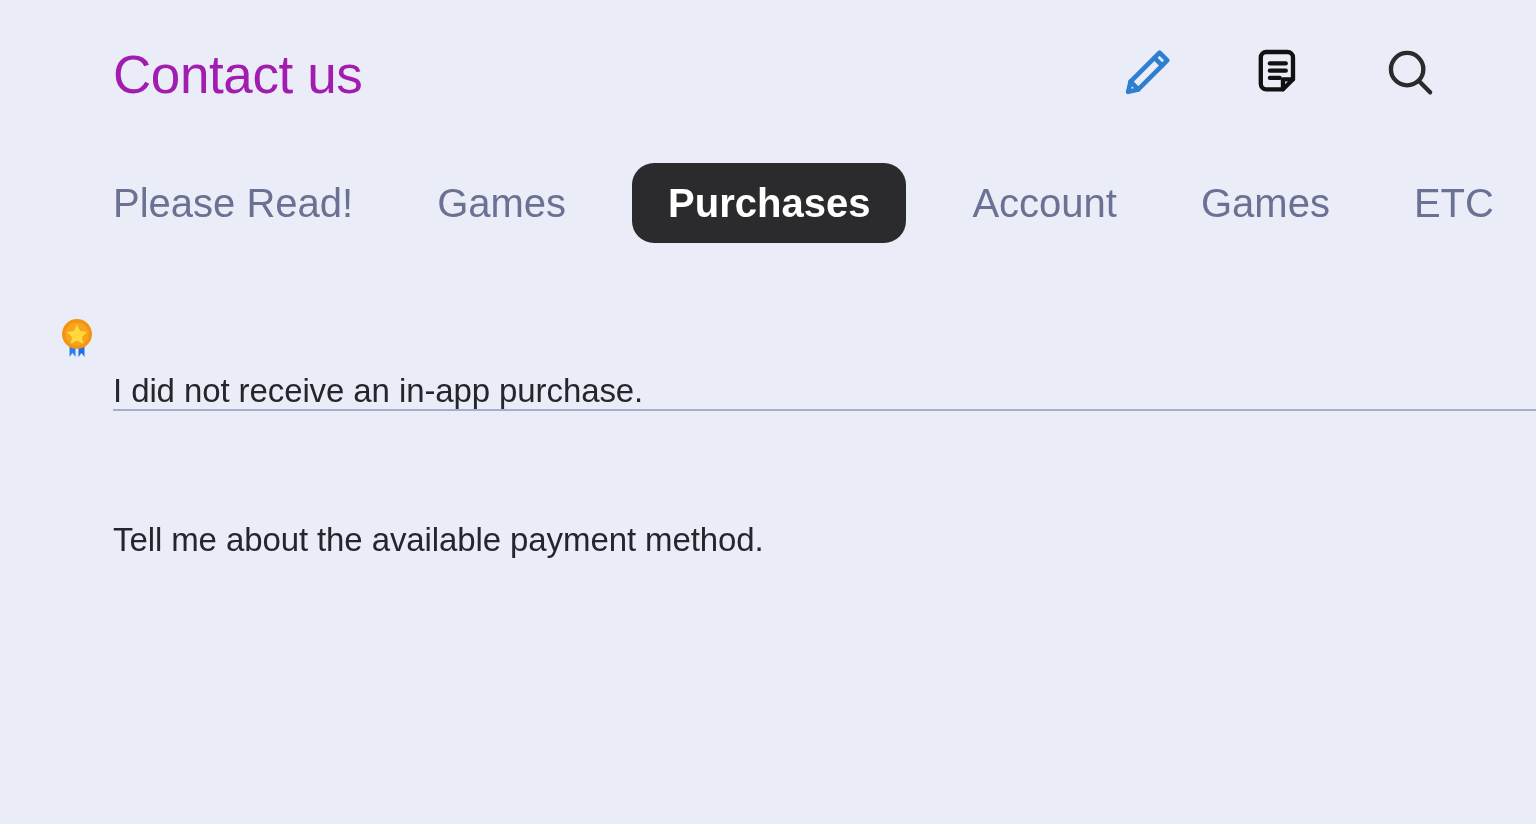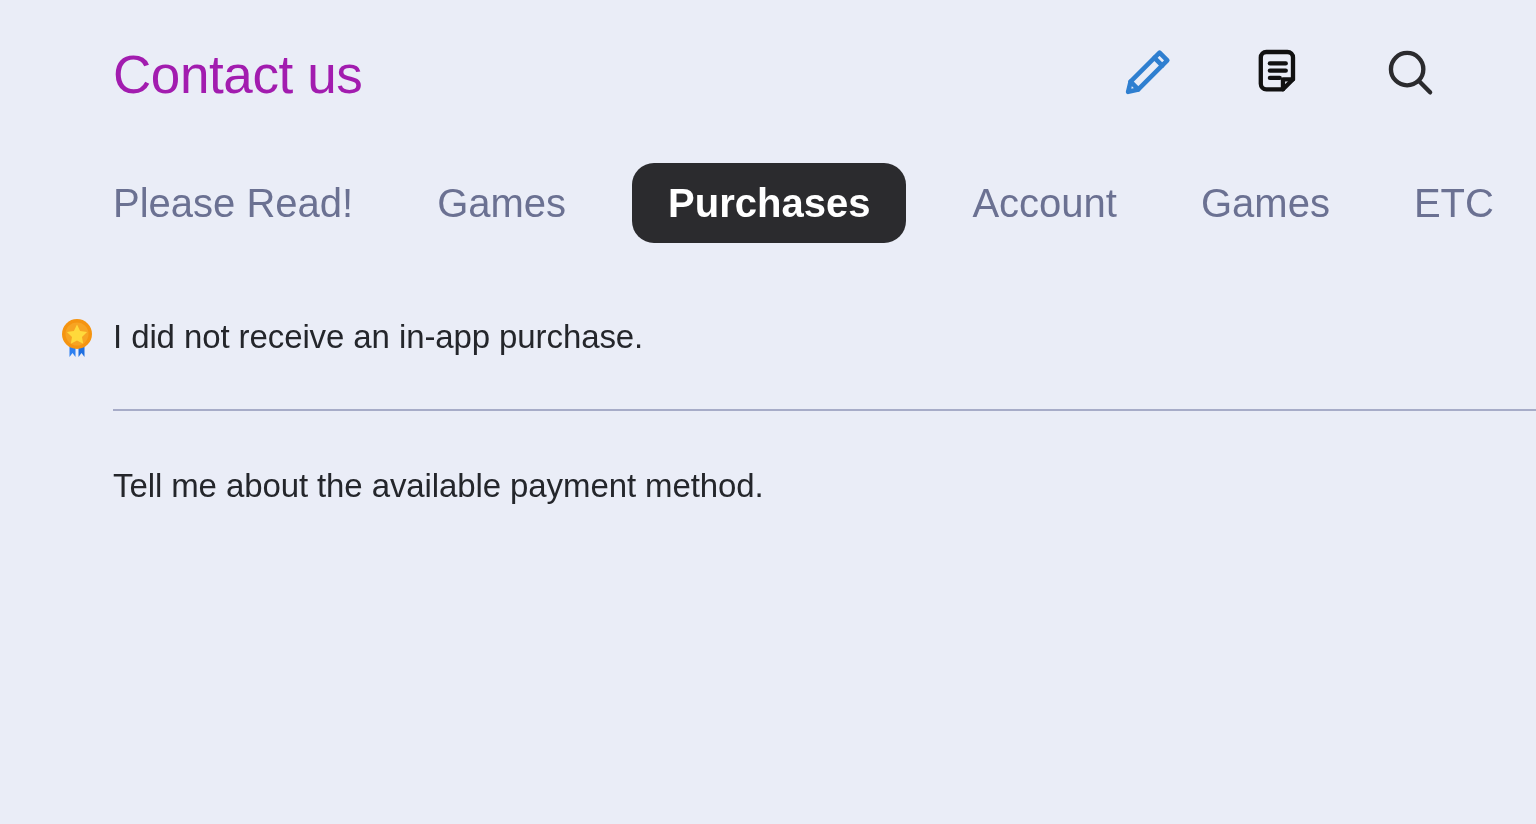--- a/index.html
+++ b/index.html
@@ -109,21 +109,21 @@
   .faq-list {
     position: absolute;
     top: 262px;
     left: 0;
     width: 1536px;
   }
 
   .faq-row {
     position: relative;
     display: flex;
-    align-items: center;
+    align-items: flex-end;
     height: 149px;
     padding-left: 113px;
     cursor: pointer;
   }
 
   .faq-row .divider {
     position: absolute;
     left: 113px;
     right: 0;
     bottom: 0;

